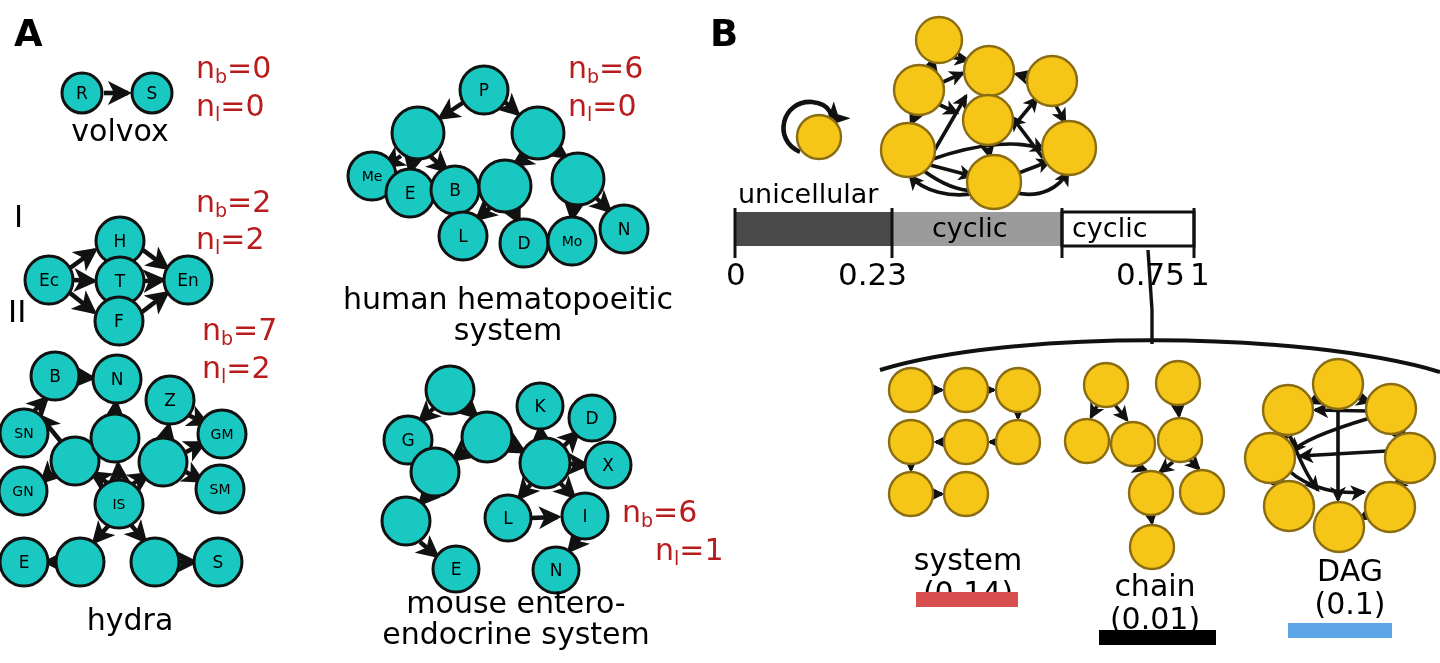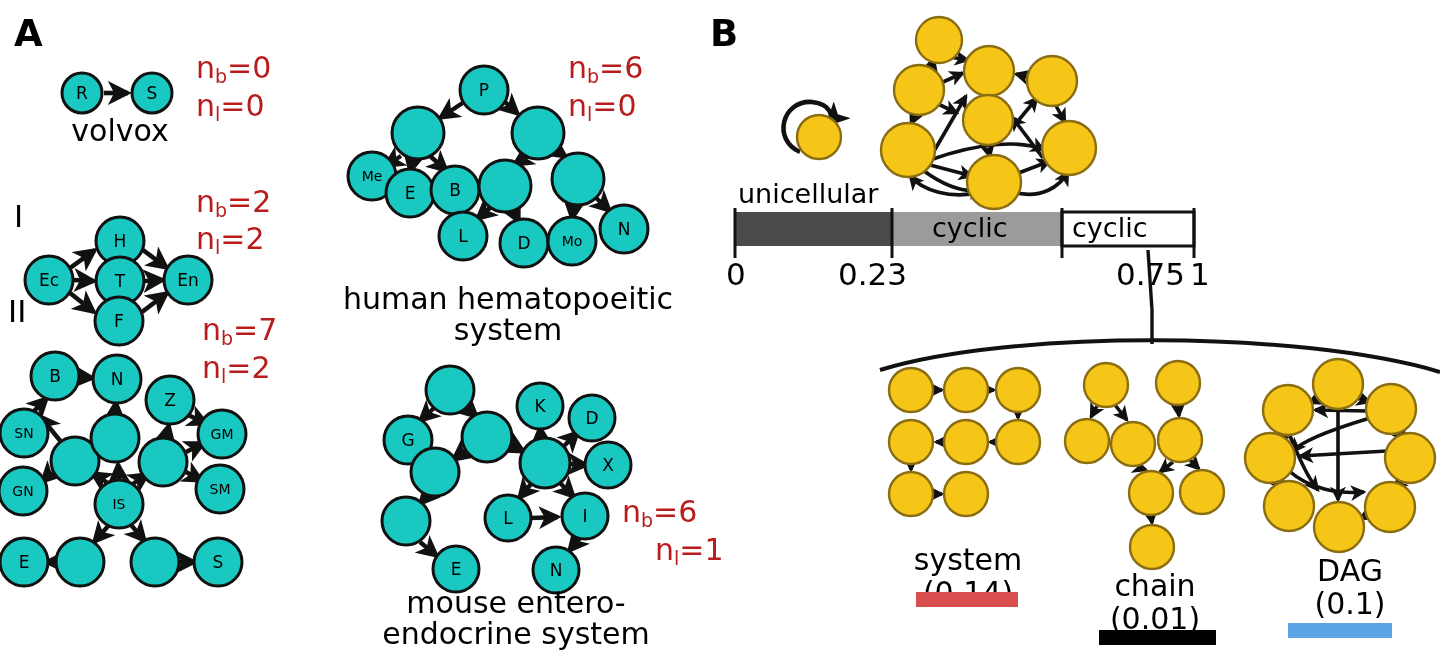--- a/index.html
+++ b/index.html
@@ -397,20 +397,21 @@
   <div class="nlabel" style="left:196px; top:88px;">n<sub>l</sub>=0</div>
   <div class="caption" style="left:60px; top:116px; width:120px;">volvox</div>
 
   <div class="group-numeral" style="left:14px; top:198px;">I</div>
   <div class="nlabel" style="left:196px; top:184px;">n<sub>b</sub>=2</div>
   <div class="nlabel" style="left:196px; top:221px;">n<sub>l</sub>=2</div>
 
   <div class="group-numeral" style="left:8px; top:293px;">II</div>
   <div class="nlabel" style="left:202px; top:312px;">n<sub>b</sub>=7</div>
   <div class="nlabel" style="left:202px; top:350px;">n<sub>l</sub>=2</div>
+  <div class="caption" style="left:60px; top:605px; width:140px;">hydra</div>
 
   <div class="nlabel" style="left:568px; top:50px;">n<sub>b</sub>=6</div>
   <div class="nlabel" style="left:568px; top:88px;">n<sub>l</sub>=0</div>
   <div class="caption" style="left:318px; top:276px; width:380px;margin-top:8px;">human hematopoeitic
 system</div>
 
   <div class="nlabel" style="left:622px; top:494px;">n<sub>b</sub>=6</div>
   <div class="nlabel" style="left:622px; top:532px;margin-left:33px;">n<sub>l</sub>=1</div>
   <div class="caption" style="left:356px; top:588px; width:320px;">mouse entero-
 endocrine system</div>

